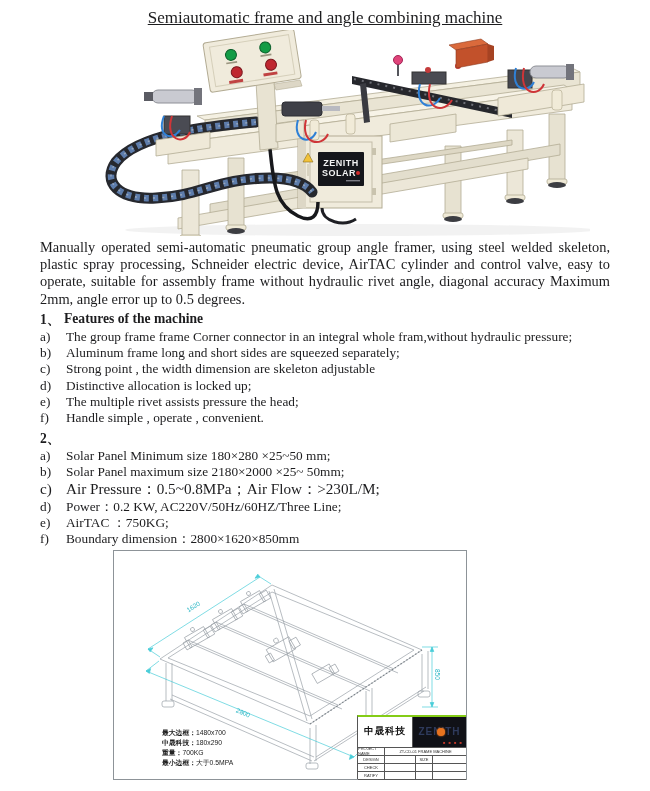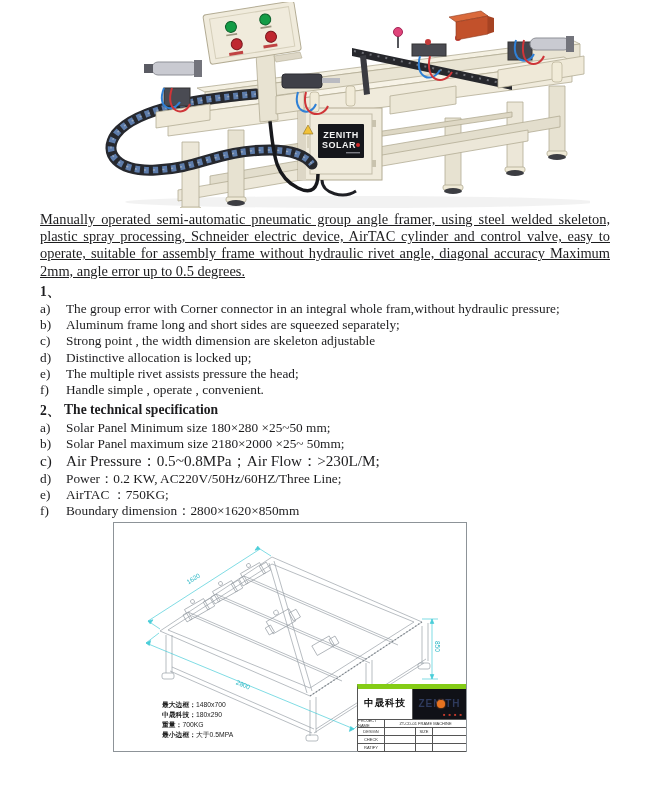--- a/index.html
+++ b/index.html
@@ -8,40 +8,40 @@
     background:#ffffff;color:#1c1c1e;
     font-family:"Liberation Serif","DejaVu Serif",serif;
   }
   
   h1.title{margin:8px 0 0 0;text-align:center;font-size:17px;font-weight:normal;}
   h1.title span{text-decoration:underline;}
   
   .photo{width:530px;height:206px;margin:2px 0 0 60px;}
   .photo svg{display:block;}
   
-  .intro{margin:3px 40px 0 40px;font-size:14.4px;line-height:17.2px;text-align:justify;text-decoration:underline;}
+  .intro{margin:3px 40px 0 40px;font-size:14.4px;line-height:17.2px;text-align:justify;}
   
   .sec-head{margin:3px 0 0 40px;font-size:13.6px;font-weight:bold;display:flex;}
   .sec-head .num{width:24px;}
   .li{margin-left:40px;font-size:13.3px;line-height:16.3px;display:flex;}
   .li .m{width:26px;flex:none;}
   .li .t{flex:1;}
   .li.big{font-size:15.2px;line-height:18.5px;}
   
   .drawing{
     position:relative;width:354px;height:230px;margin:2px 0 0 113px;
     border:1px solid #8d9398;box-sizing:border-box;background:#fff;
     font-family:"Liberation Sans","DejaVu Sans",sans-serif;
   }
   .dim-label{position:absolute;font-size:6.5px;color:#27b6c4;white-space:nowrap;}
   .notes{position:absolute;left:48px;top:177px;font-size:6.8px;line-height:10px;color:#222;}
   .notes b{font-weight:bold;font-family:Liberation Mono, monospace;}
   .tblock{
     position:absolute;right:0;bottom:0;width:108px;height:62px;
-    border-left:1px solid #555;border-top:5px solid #84cc16;background:#fff;font-size:5px;color:#222;
+    border-left:1px solid #555;border-top:2px solid #84cc16;background:#fff;font-size:5px;color:#222;
   }
   .tblock .toprow{display:flex;height:30px;border-bottom:1px solid #555;}
   .tblock .company{
     width:54px;border-right:1px solid #555;display:flex;align-items:center;justify-content:center;
     font-size:9.5px;font-weight:bold;letter-spacing:1px;color:#111;
     font-family:"DejaVu Sans",sans-serif;
   }
   .tblock .logo{flex:1;background:#101117;position:relative;display:flex;align-items:center;justify-content:center;}
   .tblock .logo .word{color:#2e3a5c;font-weight:bold;font-size:10px;letter-spacing:1px;}
   .tblock .logo .sun{position:absolute;left:24px;top:11px;width:8px;height:8px;border-radius:50%;
@@ -52,20 +52,21 @@
     display:flex;align-items:center;justify-content:center;overflow:hidden;font-size:4px;color:#333;}
   .tb-table .c.last{border-right:none;}
   .tb-table .c.span3{grid-column:2 / 5;border-right:none;}
   .r90{transform:rotate(90deg);transform-origin:left top;}
 </style>
 </head>
 <body>
 
 <div class="page">
 
+  <h1 class="title"><span>Semiautomatic frame and angle combining machine</span></h1>
 
   <div class="photo">
     <svg width="530" height="206" viewBox="0 0 530 206" xmlns="http://www.w3.org/2000/svg">
       <ellipse cx="300" cy="200" rx="235" ry="6" fill="#000" opacity="0.05"></ellipse>
 
       <g stroke="#b3ac94" stroke-width="0.8">
         <polygon points="489,84 505,84 505,150 489,150" fill="#e7e2d1"></polygon>
         <polygon points="447,100 463,100 463,166 447,166" fill="#ece7d8"></polygon>
         <polygon points="385,116 401,116 401,184 385,184" fill="#e7e2d1"></polygon>
         <polygon points="150,174 500,114 500,125 150,185" fill="#e3decd"></polygon>
@@ -188,24 +189,25 @@
         <path d="M 464,38 C 458,64 478,68 484,54" stroke="#cf3538" stroke-width="2" fill="none"></path>
         <rect x="492" y="60" width="10" height="20" rx="3" fill="#f1ebd8" stroke="#c7c0a8"></rect>
       </g>
     </svg>
   </div>
 
   <p class="intro">Manually operated semi-automatic pneumatic group angle framer, using steel welded skeleton, plastic spray processing, Schneider electric device, AirTAC cylinder and control valve, easy to operate, suitable for assembly frame without hydraulic rivet angle, diagonal accuracy Maximum 2mm, angle error up to 0.5 degrees.</p>
 
   <div class="sec-head">
     <span class="num">1、</span>
+    <span>Features of the machine</span>
   </div>
   <div class="li">
       <span class="m">a)</span>
-      <span class="t">The group error with Corner connector in an integral whole fram,without hydraulic pressure;</span>
+      <span class="t">The group frame frame Corner connector in an integral whole fram,without hydraulic pressure;</span>
     </div>
   <div class="li">
       <span class="m">b)</span>
       <span class="t">Aluminum frame long and short sides are squeezed separately;</span>
     </div>
   <div class="li">
       <span class="m">c)</span>
       <span class="t">Strong point , the width dimension are skeleton adjustable</span>
     </div>
   <div class="li">
@@ -216,21 +218,20 @@
       <span class="m">e)</span>
       <span class="t">The multiple rivet assists pressure the head;</span>
     </div>
   <div class="li">
       <span class="m">f)</span>
       <span class="t">Handle simple , operate , convenient.</span>
     </div>
 
   <div class="sec-head">
     <span class="num">2、</span>
-    <span>The technical specification</span>
   </div>
   <div class="li">
       <span class="m">a)</span>
       <span class="t">Solar Panel Minimum size 180×280  ×25~50 mm;</span>
     </div>
   <div class="li">
       <span class="m">b)</span>
       <span class="t">Solar Panel maximum size 2180×2000  ×25~ 50mm;</span>
     </div>
   <div class="li big">

